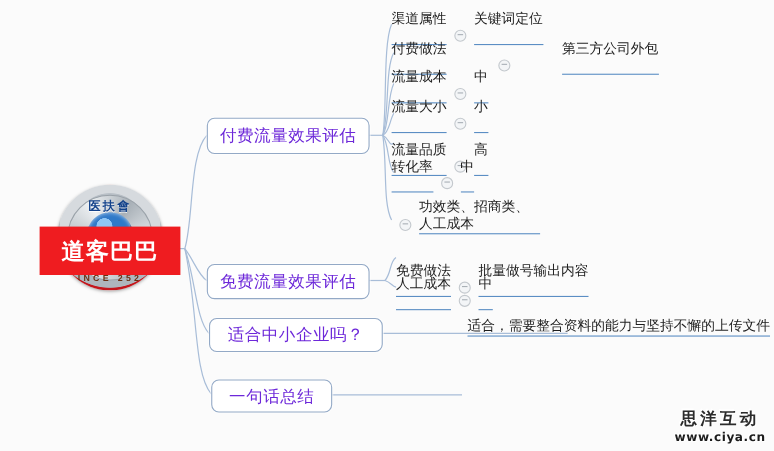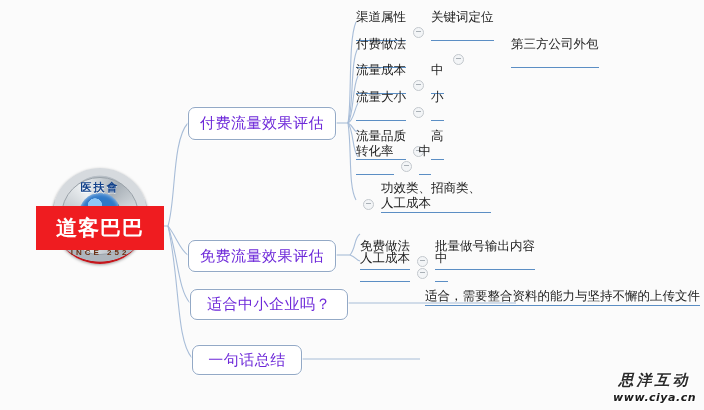--- a/index.html
+++ b/index.html
@@ -111,21 +111,20 @@
     position:absolute;z-index:3;white-space:nowrap;
     color:#1d1d1d;font-size:12.5px;line-height:15px;
     font-family:"DejaVu Sans","Liberation Sans",sans-serif;
     border-bottom:1.6px solid #5b8ec4;padding-bottom:2px;
   }
 
   
   .watermark{
     position:absolute;right:8px;bottom:6px;z-index:6;text-align:center;
     font-family:"DejaVu Sans","Liberation Sans",sans-serif;
-    font-style:italic;
   }
   .wm-cn{
     font-size:15px;font-weight:bold;color:#2b2b2b;letter-spacing:3px;
     text-shadow:1px 1px 0 #ffffff,-1px -1px 0 #ffffff;
   }
   .wm-url{
     font-size:11px;font-weight:bold;color:#1c1c1c;letter-spacing:.5px;margin-top:1px;
     text-shadow:1px 1px 0 #ffffff,-1px -1px 0 #ffffff;
   }
 </style>

